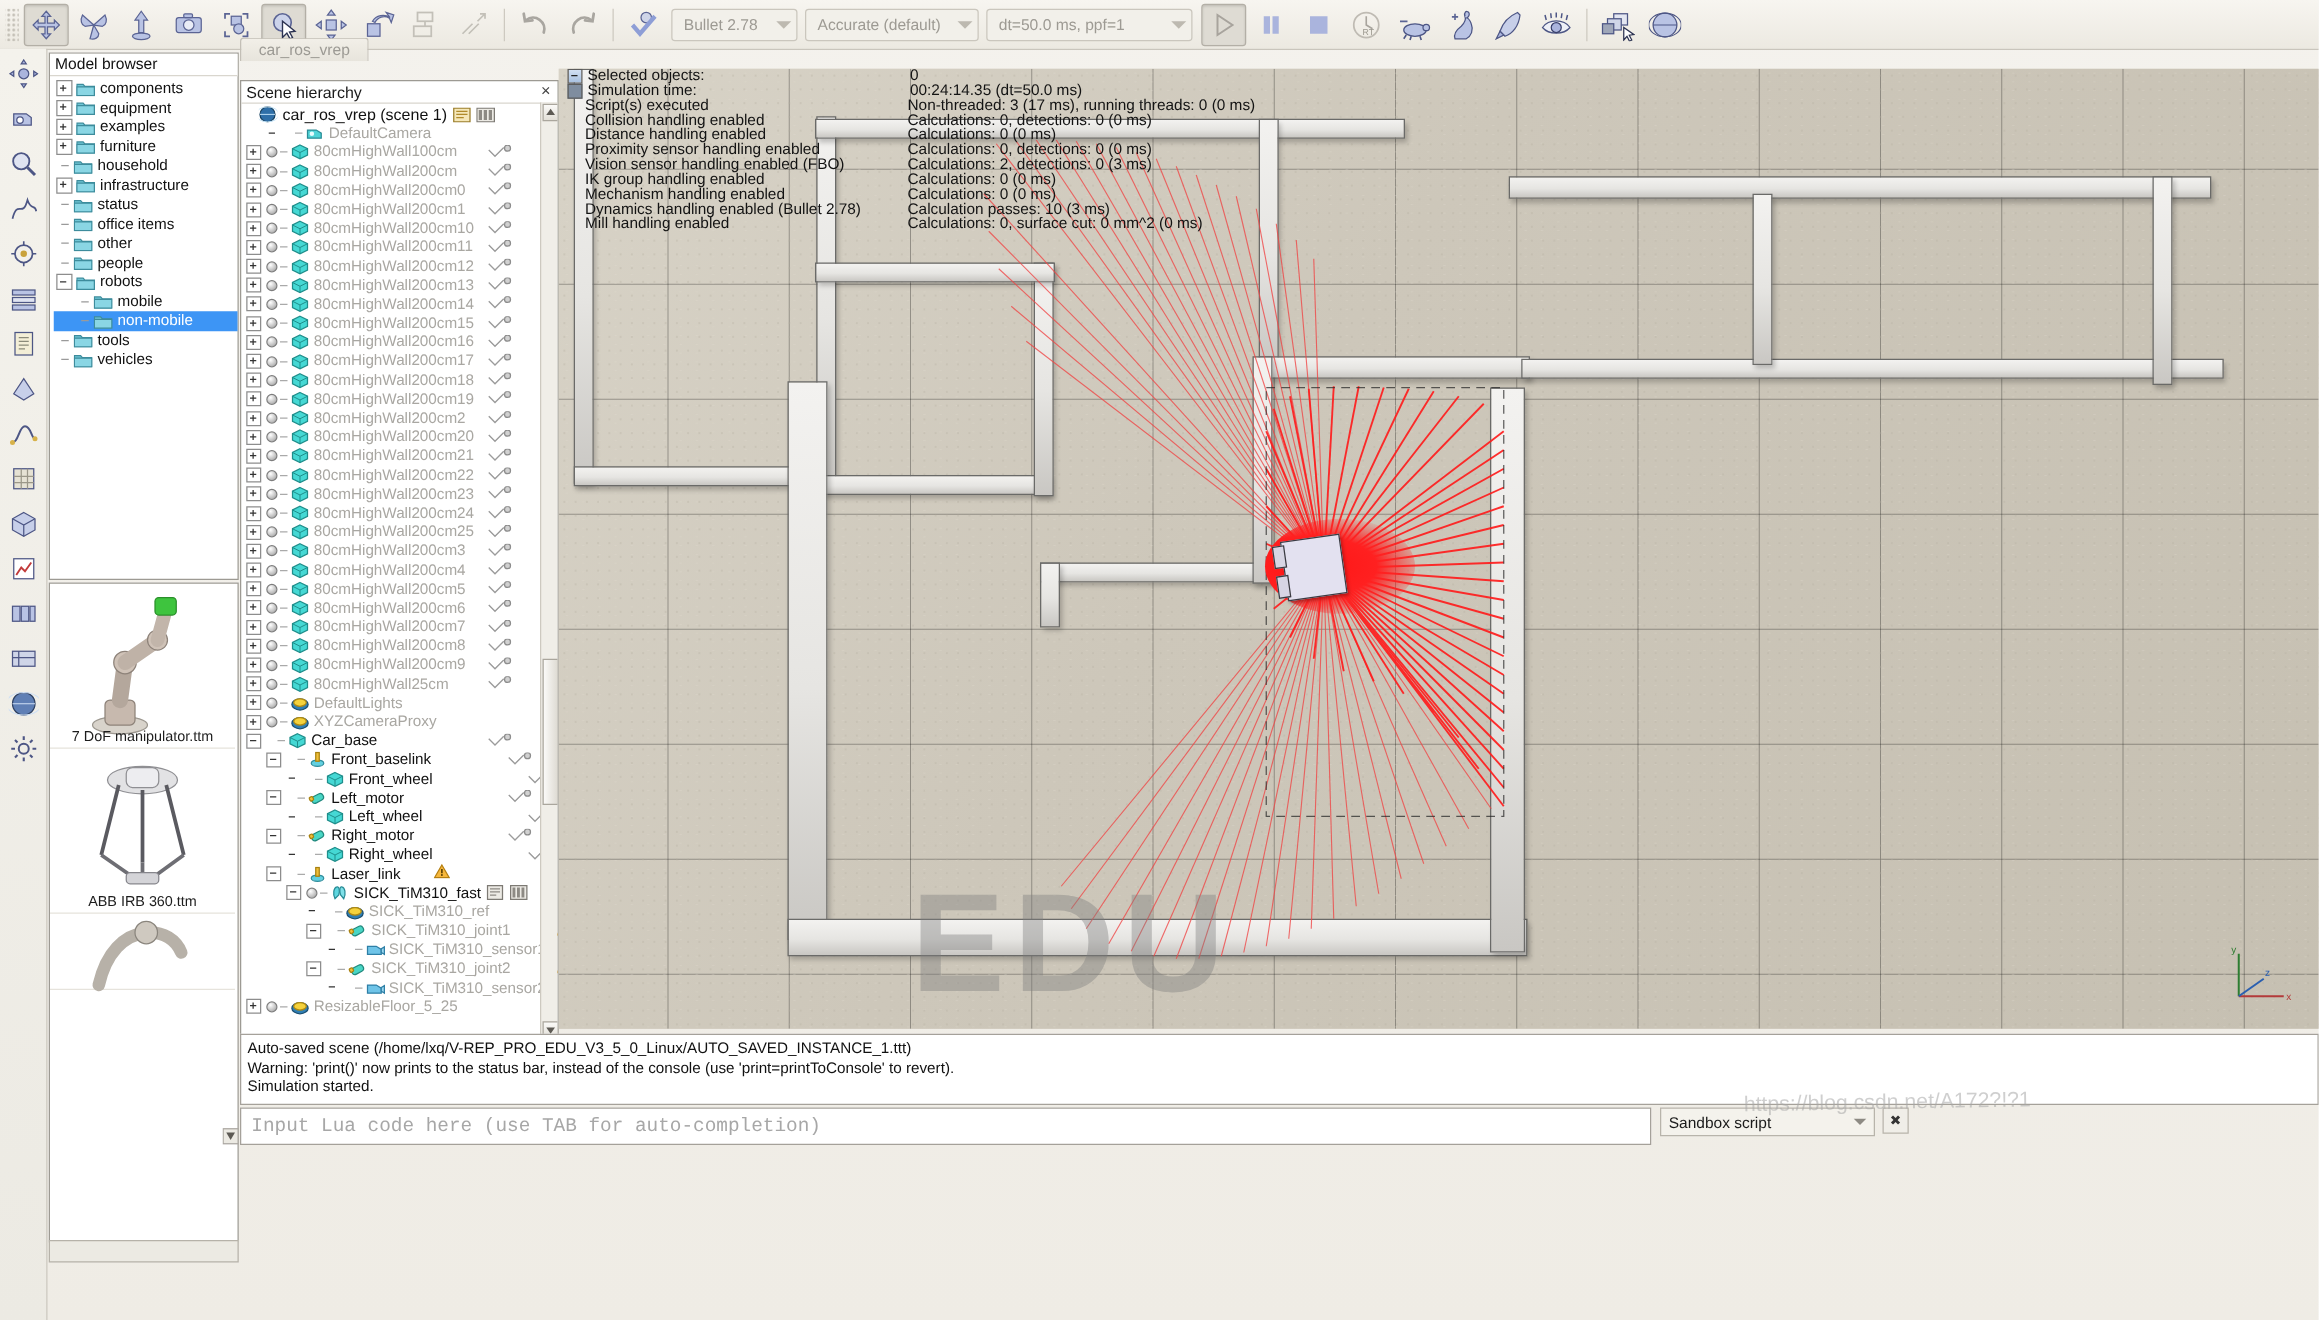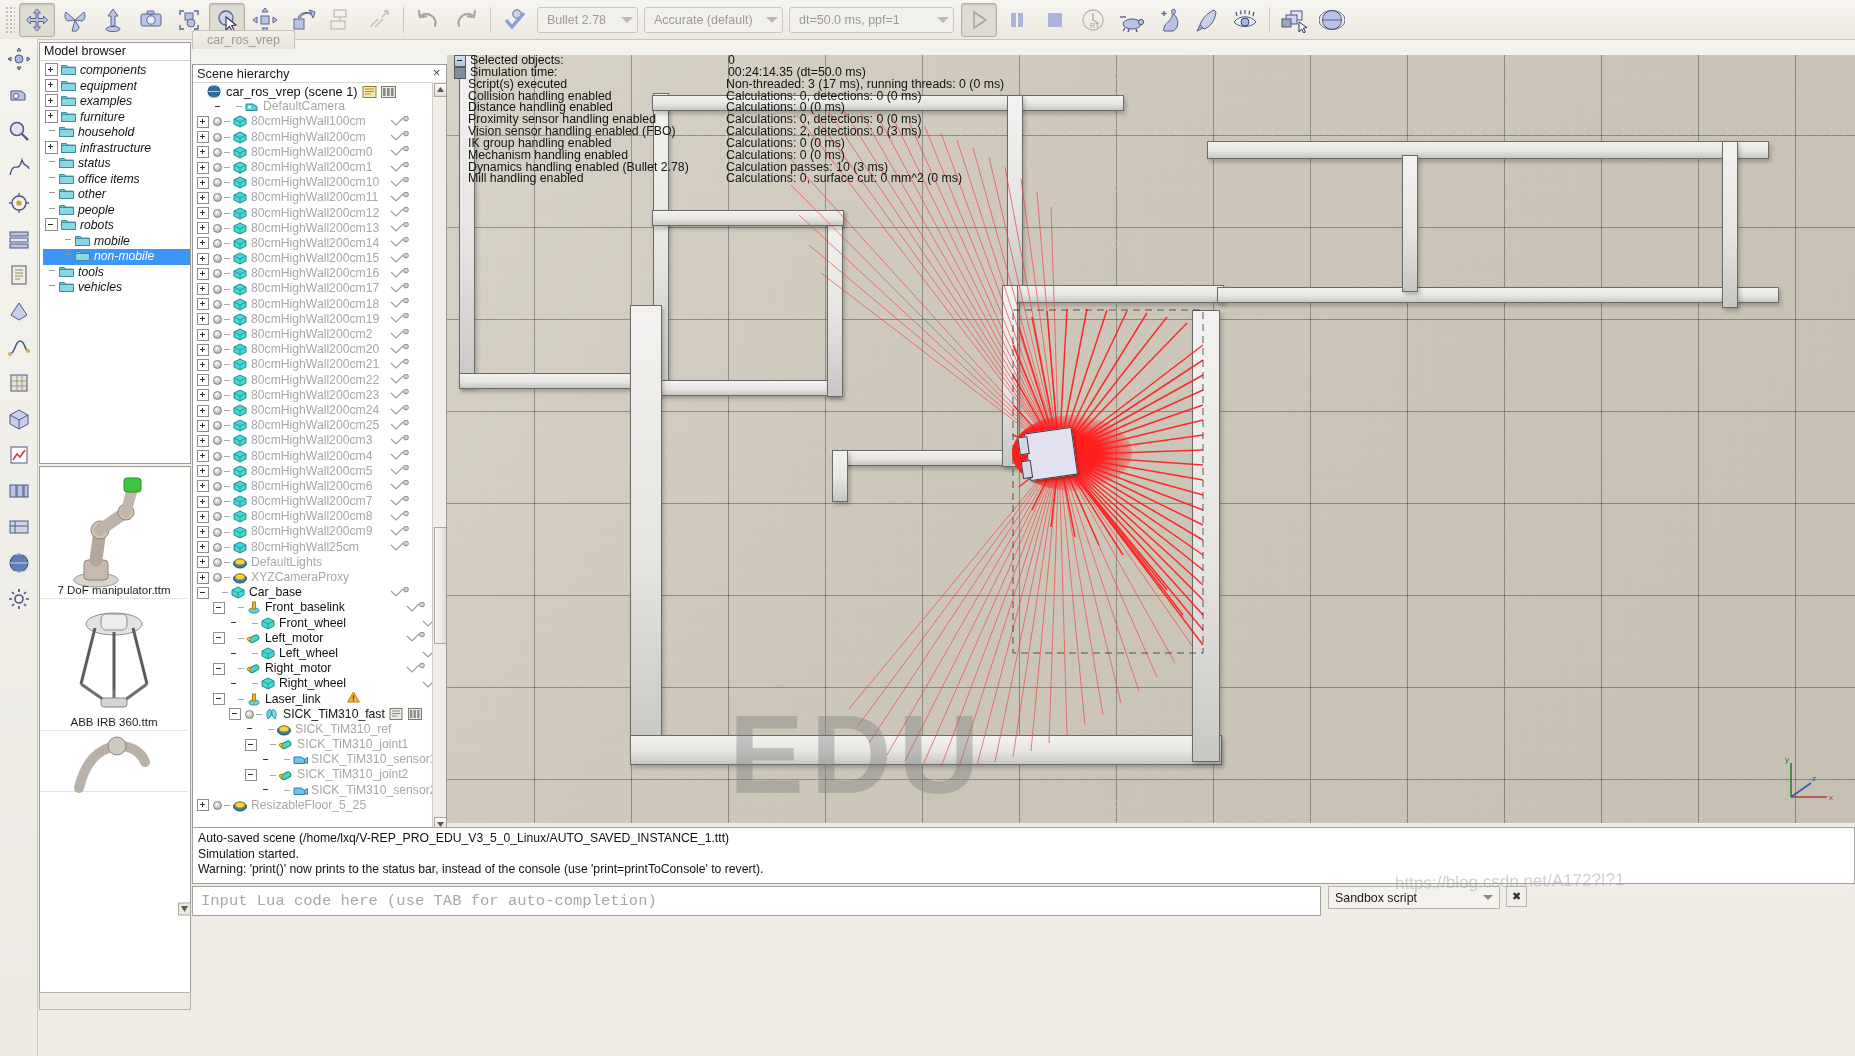--- a/index.html
+++ b/index.html
@@ -33,22 +33,22 @@
         background:linear-gradient(#f4f2ec,#eceae3);border-right:1px solid #ccc8bf;}
   .rbtn{width:30px;height:30px;margin:5px auto 6px auto;display:flex;
         align-items:center;justify-content:center;border-radius:3px;}
 
   
   #mbrowser{position:absolute;left:39px;top:42px;width:150px;height:420px;
             background:#ffffff;border:1px solid #9d9a93;}
   #mb-title{height:17px;line-height:17px;padding-left:4px;font-size:12.5px;
             background:#ffffff;border-bottom:1px solid #d9d6ce;color:#111;}
   #mb-tree{padding:2px 0 0 3px;}
-  .mrow{height:15.5px;line-height:15.5px;display:flex;align-items:flex-start;
-        font-size:12.2px;white-space:nowrap;color:#111;padding-left:2px;font-style:italic;}
+  .mrow{height:15.5px;line-height:15.5px;display:flex;align-items:center;
+        font-size:12.2px;white-space:nowrap;color:#111;padding-left:2px;}
   .mrow.sel{background:#3d95f5;color:#fff;}
   .mtog{width:11px;height:11px;border:1px solid #8d8d8d;background:#fff;margin-right:3px;
         position:relative;flex:none;}
   .mtog:before{content:"";position:absolute;left:2px;top:4.5px;width:5px;height:1px;background:#333;}
   .mtog.plus:after{content:"";position:absolute;left:4px;top:2.5px;width:1px;height:5px;background:#333;}
   .mtog.none{border:none;background:none;}
   .mtog.none:before{left:4px;top:5px;width:6px;height:1px;background:#9a9a9a;}
   .mfold{width:15px;height:12px;margin-right:4px;flex:none;}
   .mind{display:inline-block;}
 
@@ -1586,22 +1586,22 @@
         <div class="vline">
           <span class="vbtn sp"></span>
           <span class="vkey">Mill handling enabled</span>
           <span>Calculations: 0, surface cut: 0 mm^2 (0 ms)</span>
         </div>
       </div>
   </div>
 
   <div id="statusbar">
     <div>Auto-saved scene (/home/lxq/V-REP_PRO_EDU_V3_5_0_Linux/AUTO_SAVED_INSTANCE_1.ttt)</div>
+    <div>Warning: 'print()' now prints to the status bar, instead of the console (use 'print=printToConsole' to revert).</div>
     <div>Simulation started.</div>
-    <div>Warning: 'print()' now prints to the status bar, instead of the console (use 'print=printToConsole' to revert).</div>
   </div>
 
   <svg id="lscroll" viewBox="0 0 13 47">
     <rect x="0.5" y="33" width="12" height="12" fill="#eceae3" stroke="#aaa6a0"></rect>
     <path d="M6.5 42 L3 36 H10 Z" fill="#5d5a54"></path>
   </svg>
 
   <div id="luabar">
     <span id="luaph">Input Lua code here (use TAB for auto-completion)</span>
   </div>

